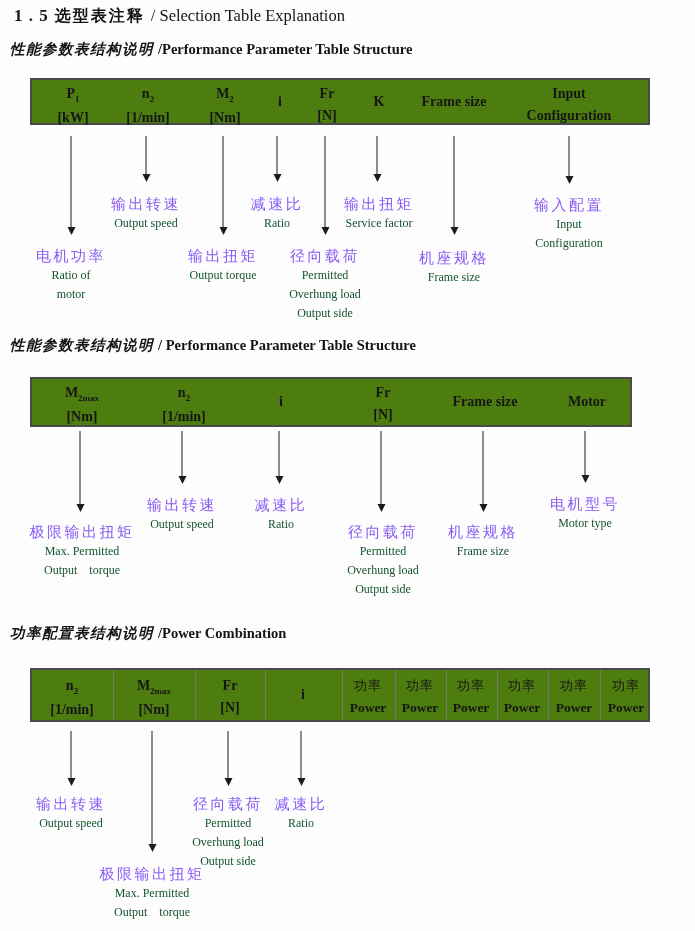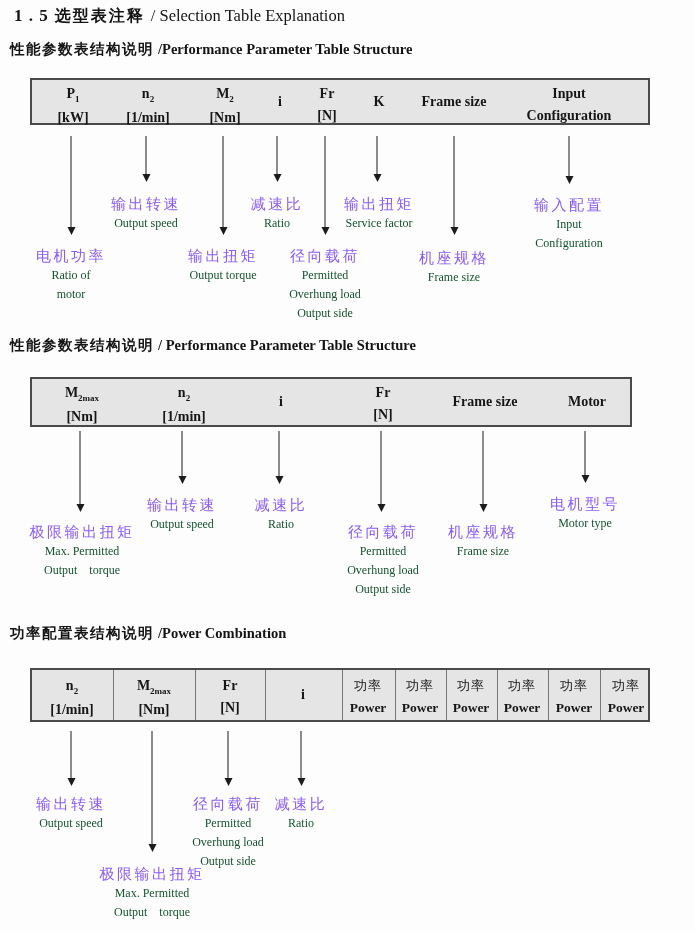--- a/index.html
+++ b/index.html
@@ -5,24 +5,24 @@
   html,body{margin:0;padding:0;background:#ffffff;}
   #page{position:relative;width:695px;height:931px;background:#fdfdfd;
         font-family:"Liberation Serif",serif;color:#141414;overflow:hidden;}
 
   .title{position:absolute;left:14px;top:6px;font-size:17px;white-space:nowrap;}
   .title .num{font-weight:bold;letter-spacing:1px;margin-right:6px;}
   .title .tzh{font-family:"DejaVu Sans",sans-serif;font-weight:bold;font-size:16px;letter-spacing:2px;margin-right:6px;}
   .title .ten{font-size:16.5px;}
 
   .sec-head{position:absolute;left:10px;font-weight:bold;white-space:nowrap;}
-  .sec-head .zh{font-family:"DejaVu Sans",sans-serif;font-size:14.5px;letter-spacing:1.5px;}
+  .sec-head .zh{font-family:"DejaVu Sans",sans-serif;font-size:14.5px;letter-spacing:1.5px;font-style:italic;}
   .sec-head .en{font-family:"Liberation Serif",serif;font-size:14.5px;margin-left:4px;}
 
-  .tbl{position:absolute;background:#e5e5e5;border:2px solid #4a4a4a;box-sizing:border-box;}
+  .tbl{position:absolute;background:#4d7c0f;border:2px solid #4a4a4a;box-sizing:border-box;}
   .cell{position:absolute;transform:translateX(-50%);text-align:center;font-weight:bold;
         font-size:14px;line-height:16px;white-space:nowrap;color:#161616;}
   .cell.two{top:6px;}
   .cell.two3{top:8px;}
   .cell.single{top:50%;transform:translate(-50%,-50%);}
   .cell .l2{margin-top:6px;}
   .cell sub{font-size:9px;line-height:9px;}
   .cell .zhc{font-family:"DejaVu Sans",sans-serif;font-weight:normal;font-size:13px;letter-spacing:1px;}
   .cell .pwr{font-size:13.5px;}
   .vdiv{position:absolute;top:0;bottom:0;width:1px;background:#777777;}

